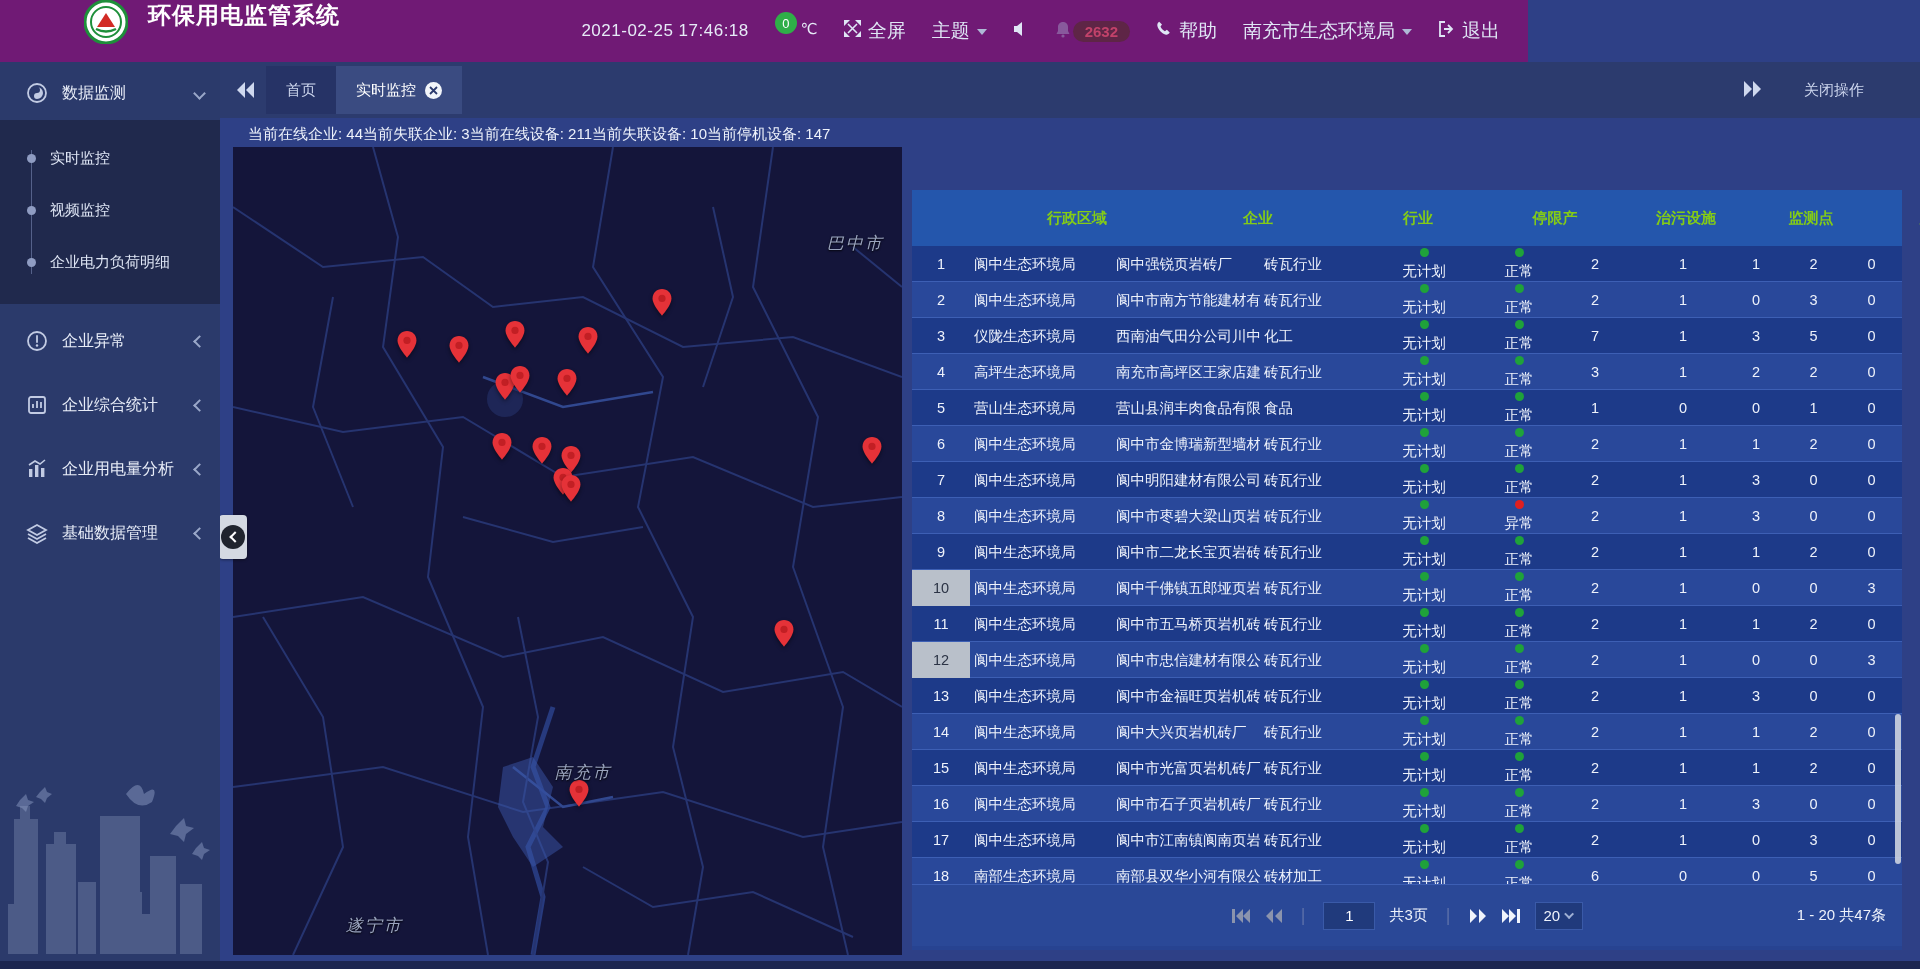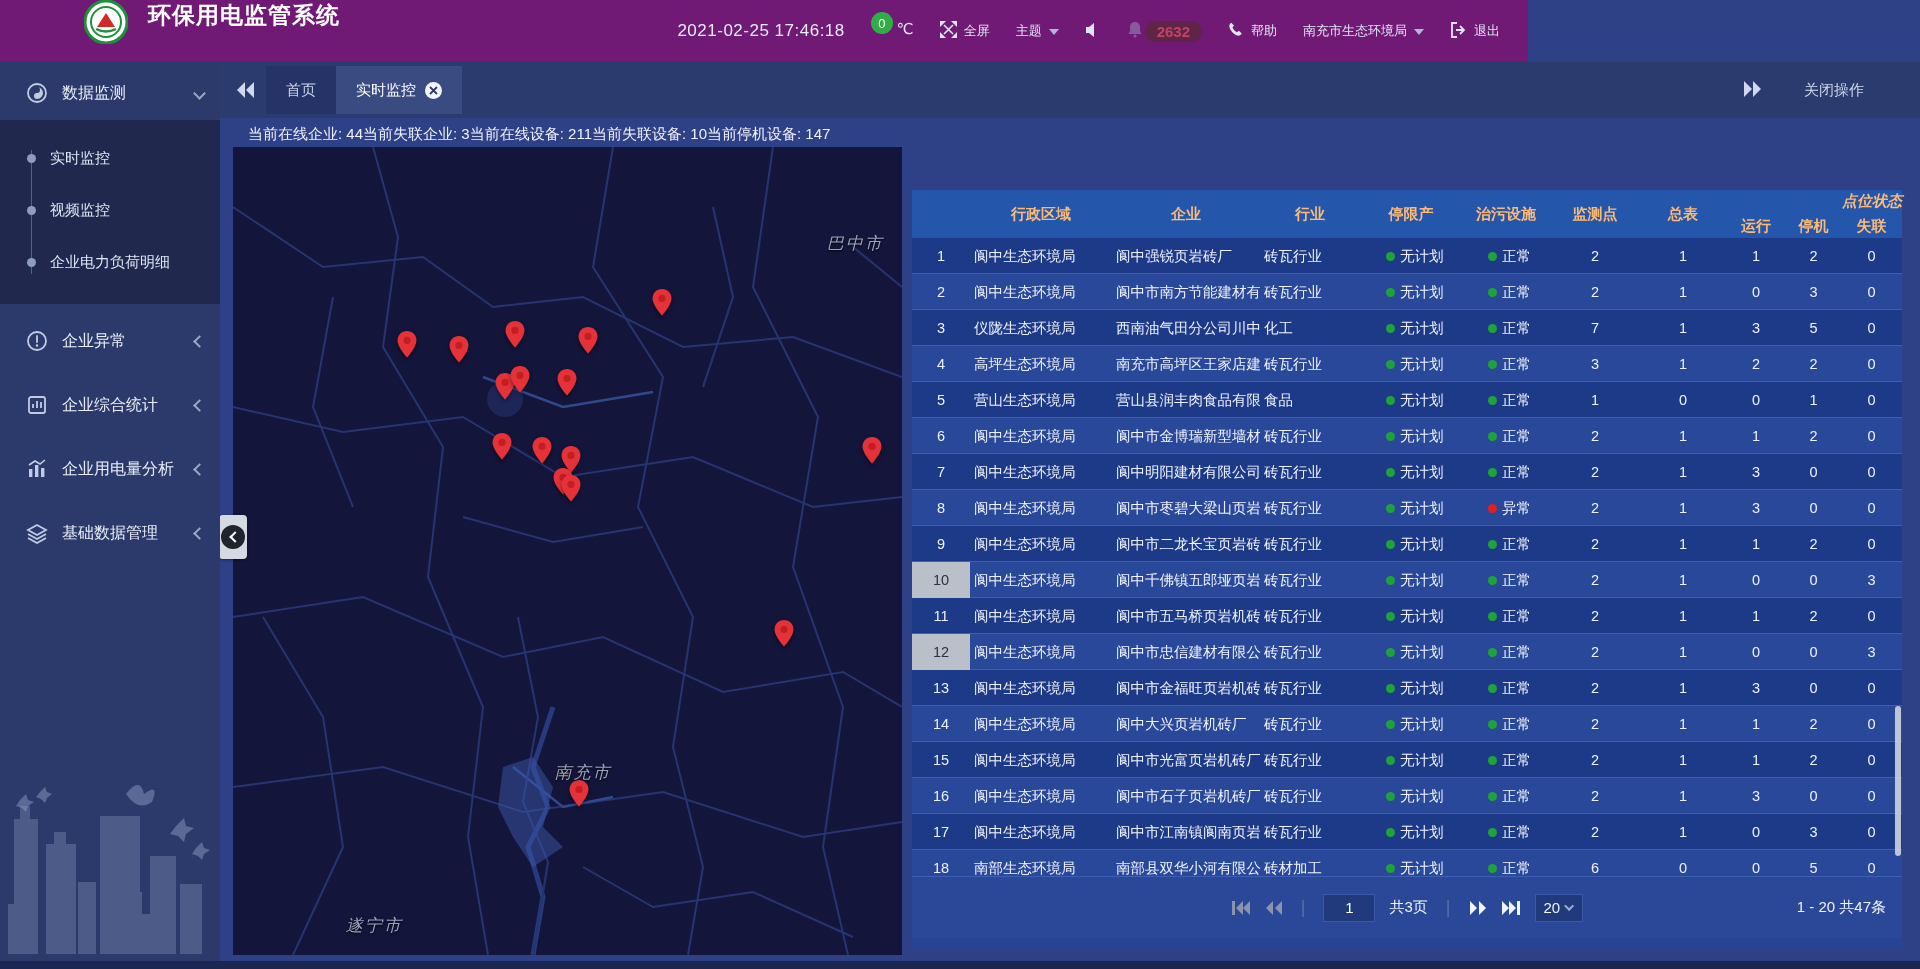--- a/index.html
+++ b/index.html
@@ -8,21 +8,21 @@
 
   
   .topbar { position:absolute; left:0; top:0; width:1528px; height:62px; background:#701a75; display:flex; z-index:30; }
   .logo-wrap { margin-left:84px; width:44px; height:44px; }
   .app-title { margin-left:20px; font-size:23px; font-weight:bold; letter-spacing:1px; color:#fff; }
   .topbar-right { margin-left:auto; display:flex; align-items:center; gap:26px; padding-right:28px; font-size:15px; color:#e6ebf7; }
   .datetime { font-size:17px; letter-spacing:.5px; }
   .temp-wrap { display:flex; align-items:flex-start; gap:4px; }
   .temp-circle { width:22px; height:22px; border-radius:50%; background:#2fae48; color:#fff; font-size:13px; display:flex; align-items:center; justify-content:center; transform:translateY(-8px); }
   .temp-unit { font-size:15px; }
-  .tb-btn { display:flex; align-items:center; gap:7px; color:#dfe6f5; cursor:pointer; background:none; border:none; font-size:13px; font-family:inherit; }
+  .tb-btn { display:flex; align-items:center; gap:7px; color:#dfe6f5; cursor:pointer; background:none; border:none; font-size:19px; font-family:inherit; }
   .caret-down { width:0; height:0; border-left:5px solid transparent; border-right:5px solid transparent; border-top:6px solid #aeb9d6; margin-top:2px; }
   .bell-wrap { display:flex; align-items:center; gap:2px; }
   .bell-ico { opacity:.4; }
   .count-pill { background:#5e2546; color:#c2426a; font-weight:bold; font-size:15px; border-radius:11px; padding:2px 12px; }
 
   
   .sidebar { position:absolute; left:0; top:62px; width:220px; height:900px; background:#2b3a6b; z-index:20; overflow:hidden; }
   .menu-item { height:54px; display:flex; align-items:center; padding:0 16px 0 26px; cursor:pointer; color:#e8edf8; font-size:16px; margin-top:10px; }
   .menu-item .mi-icon { width:22px; height:22px; margin-right:14px; display:flex; align-items:center; justify-content:center; opacity:.92; }
   .menu-item .mi-label { flex:1; white-space:nowrap; }
@@ -62,35 +62,35 @@
   
   .filters { position:absolute; left:692px; top:86px; height:34px; display:flex; gap:5px; }
   .f-box { background:#2b3d79; border:1px solid #3a4f92; height:34px; display:flex; align-items:center; padding:0 12px; color:#c9d3ea; font-size:15px; }
   .f-input { width:161px; background:#2b3d79; border:1px solid #3a4f92; color:#e6ebf7; font-size:15px; padding:0 12px; font-family:inherit; }
   .f-input::placeholder { color:#b9c4dd; opacity:1; }
   .f-select { justify-content:space-between; cursor:pointer; }
   .f-select .sel-chev { width:8px; height:8px; border-left:2px solid #9fb0d4; border-bottom:2px solid #9fb0d4; transform:rotate(-45deg) translateY(-2px); margin-left:10px; }
 
   .panel { position:absolute; left:692px; top:128px; width:990px; height:760px; background:#274391; }
   :root { --cols:58px 142px 148px 100px 102px 88px 90px 86px 60px 55px 61px; }
-  .thead { height:48px; background:#2456ac; display:grid; grid-template-columns:var(--cols); font-size:15px; color:#fdba74; font-weight:bold; }
+  .thead { height:56px; background:#2456ac; display:grid; grid-template-columns:var(--cols); font-size:15px; color:#84cc16; font-weight:bold;gap:36px; }
   .th { display:flex; align-items:center; justify-content:center; }
   .th-group { grid-column:9 / 12; display:flex; flex-direction:column; justify-content:center; align-items:flex-end; }
   .th-group .grp-label { font-style:italic; font-size:15px; margin-bottom:6px; }
   .th-group .grp-subs { display:grid; grid-template-columns:60px 55px 61px; width:176px; }
   .th-group .grp-subs span { text-align:center; font-weight:bold; }
   .tbody { height:638px; overflow:hidden; position:relative; }
   .trow { display:grid; grid-template-columns:var(--cols); height:36px; border-bottom:1px solid #3d5fb4; align-items:center; font-size:14.5px; color:#eef2fb; cursor:pointer; }
   .trow:nth-child(odd)  { background:#1d3a89; }
   .trow:nth-child(even) { background:#29489a; }
   .td { text-align:center; white-space:nowrap; overflow:hidden; }
   .td.left { text-align:left; padding-left:4px; }
   .td.num { height:36px; display:flex; align-items:center; justify-content:center; }
   .td.num.gray { background:#b9c0ca; color:#2b3345; }
-  .td.status { display:flex; align-items:center; justify-content:flex-start; padding-left:26px; gap:5px; }
+  .td.status { display:flex; align-items:center; justify-content:flex-start; padding-left:26px; gap:5px;flex-direction:column; }
   .dot-g { width:9px; height:9px; border-radius:50%; background:#1fa23a; flex:0 0 9px; }
   .dot-r { background:#e01f1f; }
   .scroll-thumb { position:absolute; right:1px; top:468px; width:6px; height:150px; background:#ccd3e0; border-radius:3px; opacity:.9; }
 
   .pager { height:62px; border-top:1px solid #3d5fb4; background:#2a4897; display:flex; align-items:center; justify-content:center; position:relative; font-size:15px; }
   .pager-ctrls { display:flex; align-items:center; gap:14px; }
   .pg-btn { background:none; border:none; cursor:pointer; display:flex; align-items:center; padding:0; }
   .pg-sep { color:#5a6fa8; font-size:18px; margin:0 4px; }
   .pg-input { width:52px; height:28px; background:#203a7c; border:1px solid #3a5aa8; color:#fff; text-align:center; font-size:15px; font-family:inherit; }
   .pg-total { color:#eef2fb; }

